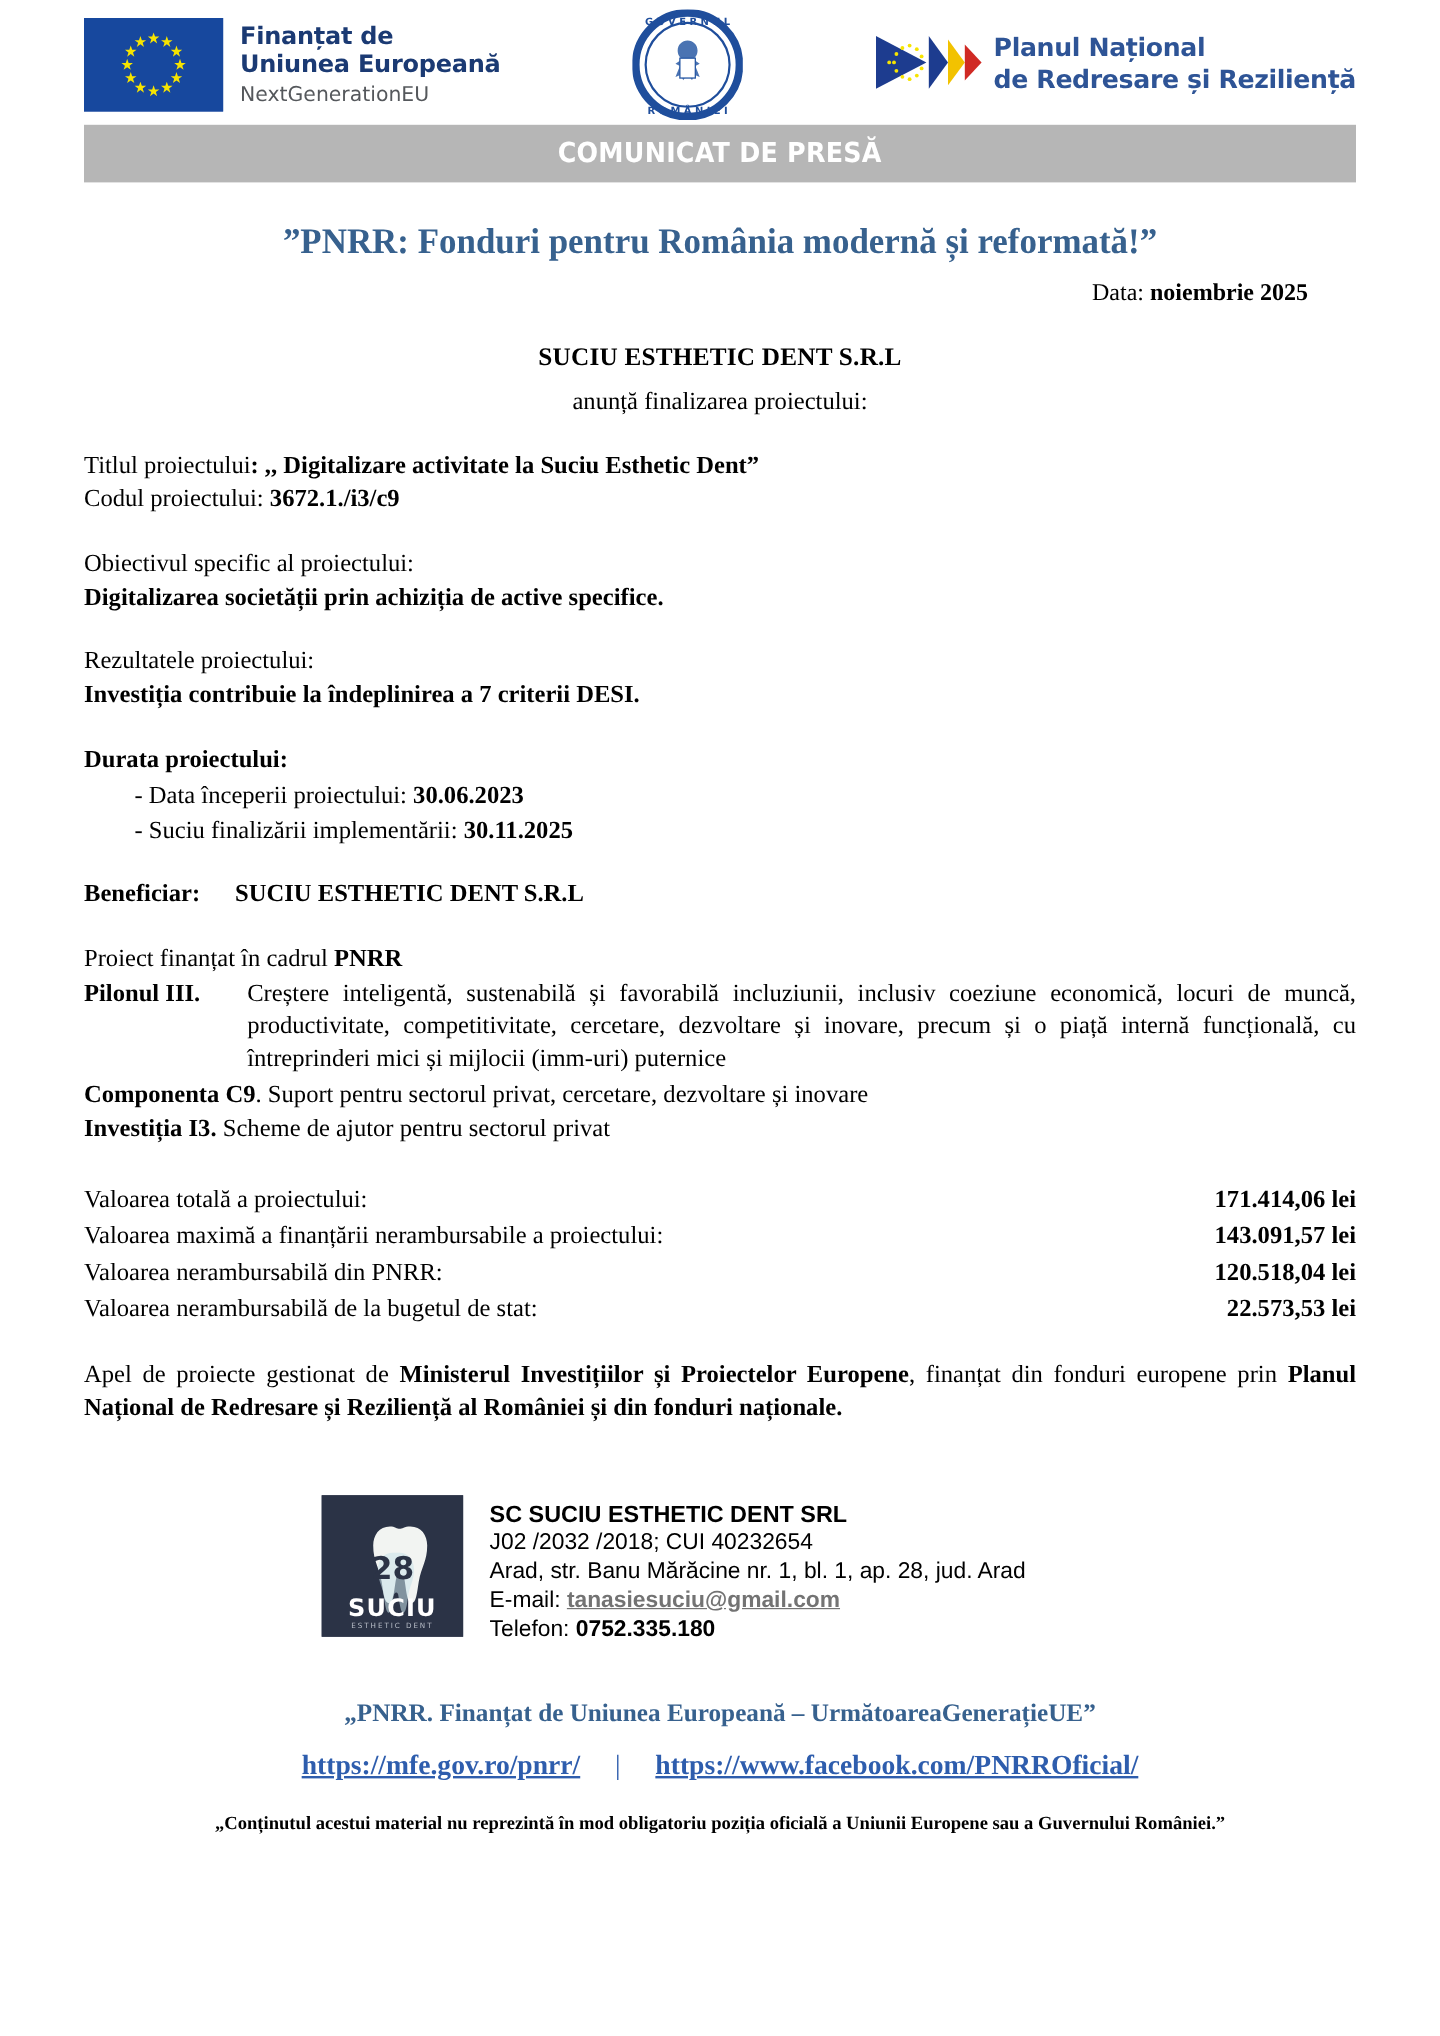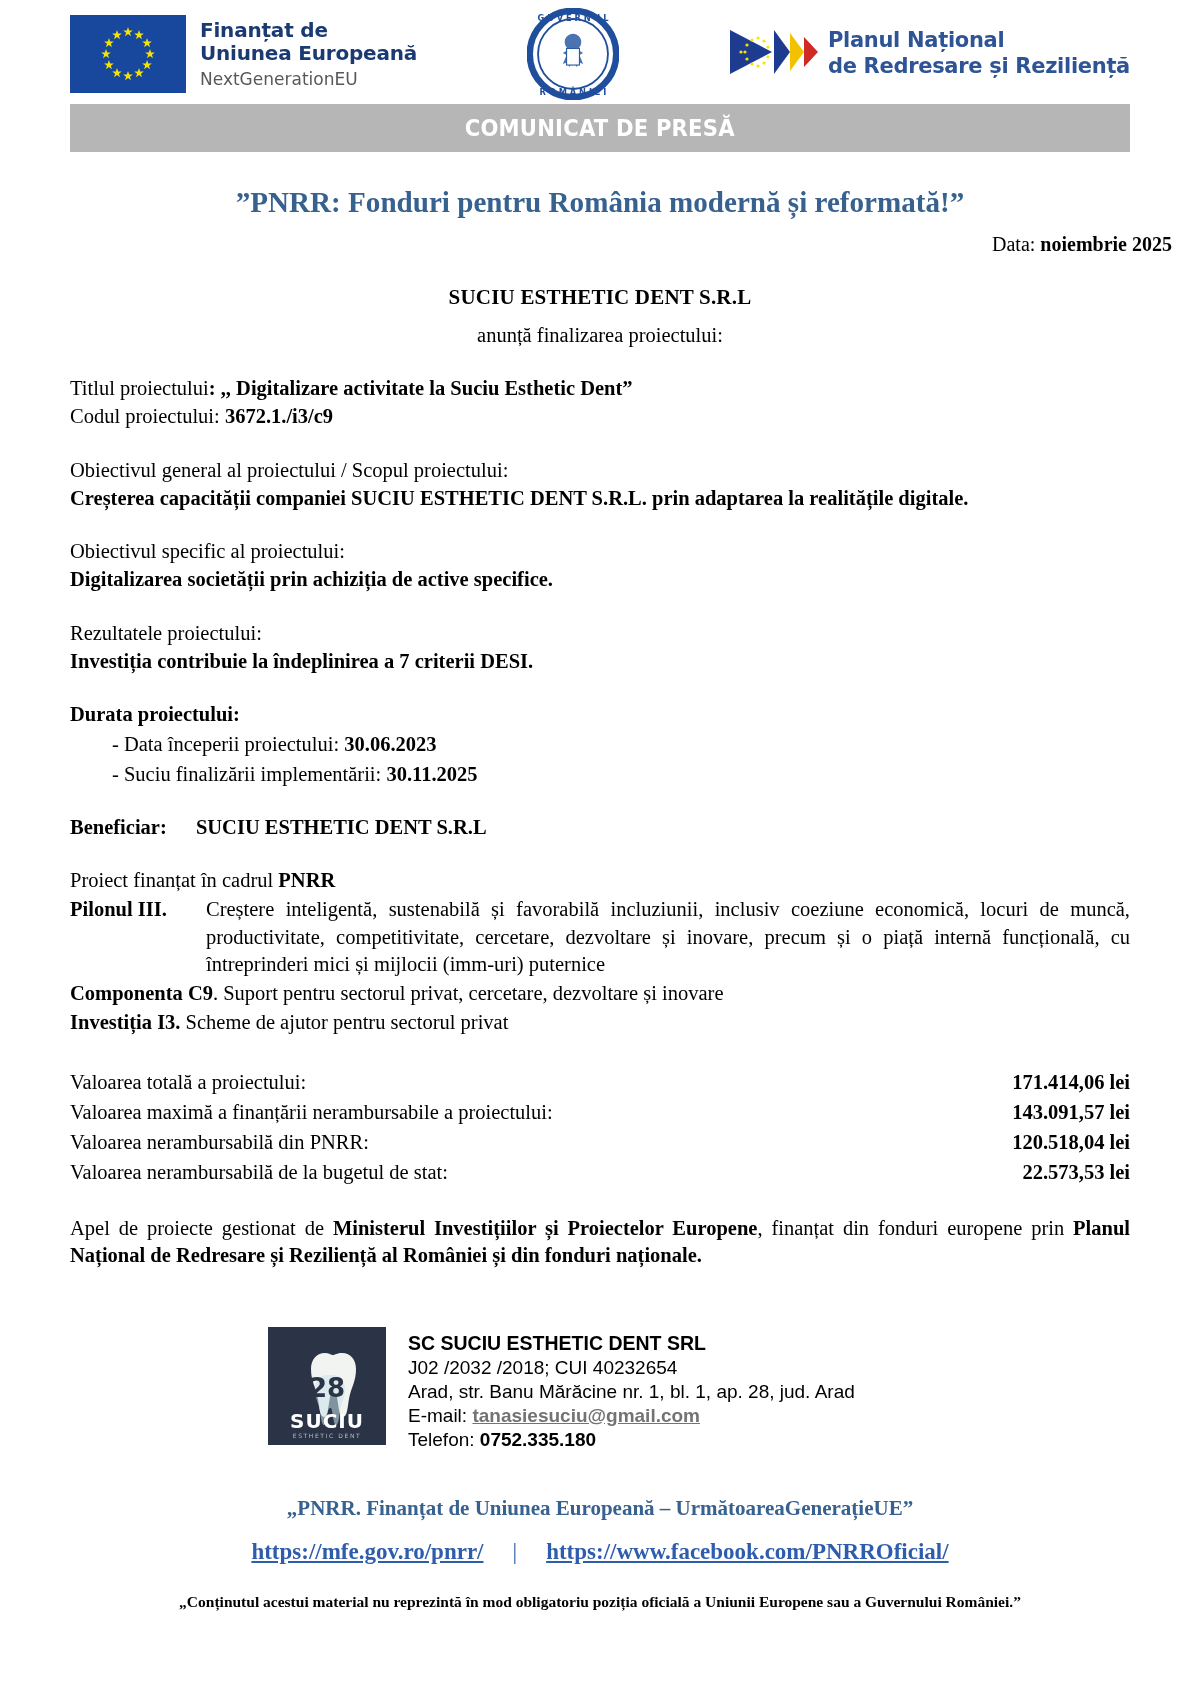--- a/index.html
+++ b/index.html
@@ -105,21 +105,21 @@
   .doc-title {
     text-align: center;
     font-family: "Liberation Serif", serif;
     font-weight: bold;
     font-size: 30px;
     color: #37618e;
     margin: 33px 70px 0 70px;
     transform: scaleX(0.97);
   }
   .date-line {
-    margin: 14px 28px 0 70px;
+    margin: 14px 110px 0 70px;
     text-align: right;
     font-size: 20px;
   }
   .date-line .bold { font-weight: bold; }
 
   
   .body-wrap {
     margin: 0 70px;
     font-size: 20.5px;
     line-height: 1.33;
@@ -372,24 +372,20 @@
     <div class="block">
       <div>
         <span>Titlul proiectului</span><span class="b">: ,, </span><span class="b">Digitalizare activitate la Suciu Esthetic Dent”</span>
       </div>
       <div class="ln">
         <span>Codul proiectului:</span>
         <span class="b">3672.1./i3/c9</span>
       </div>
     </div>
 
-    <div class="block">
-      <div>Obiectivul general al proiectului / Scopul proiectului:</div>
-      <div class="b ln">Creșterea capacității companiei SUCIU ESTHETIC DENT S.R.L. prin adaptarea la realitățile digitale.</div>
-    </div>
 
     <div class="block">
       <div>Obiectivul specific al proiectului:</div>
       <div class="b ln">Digitalizarea societății prin achiziția de active specifice.</div>
     </div>
 
     <div class="block">
       <div>Rezultatele proiectului:</div>
       <div class="b ln">Investiția contribuie la îndeplinirea a 7 criterii DESI.</div>
     </div>

